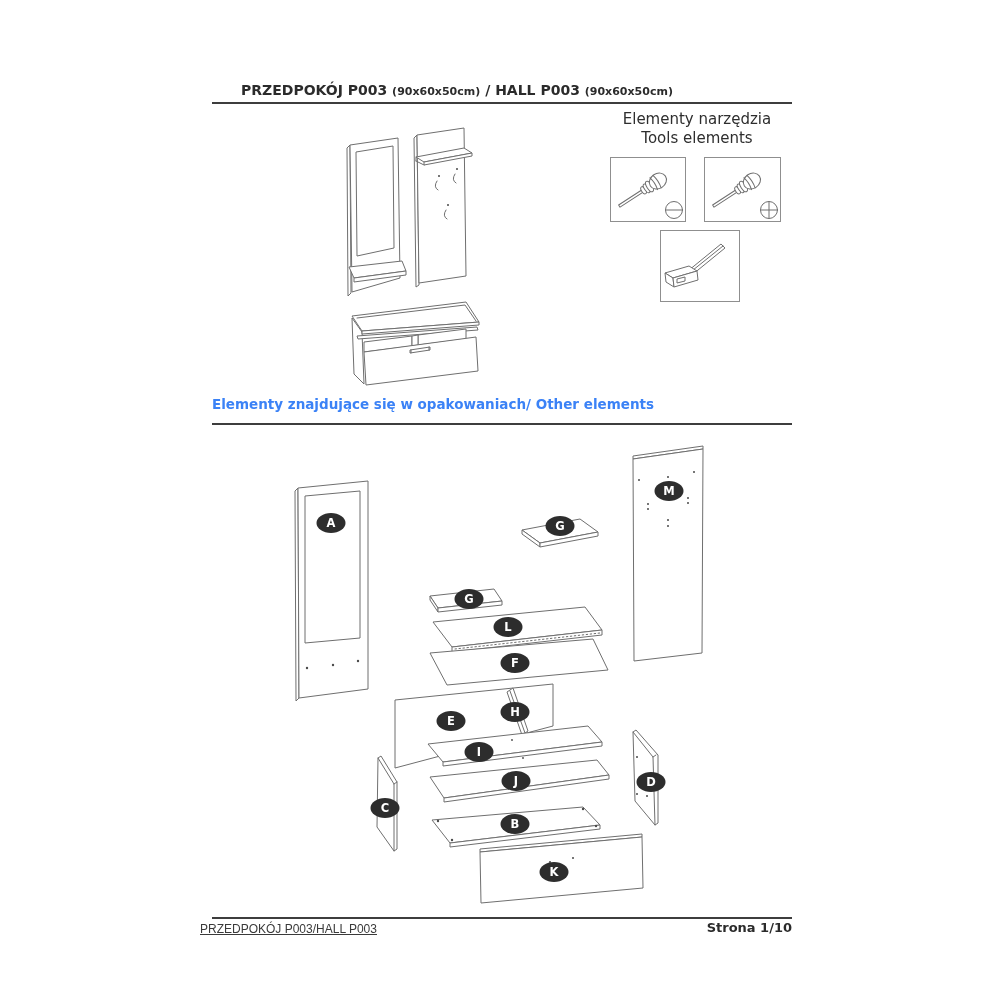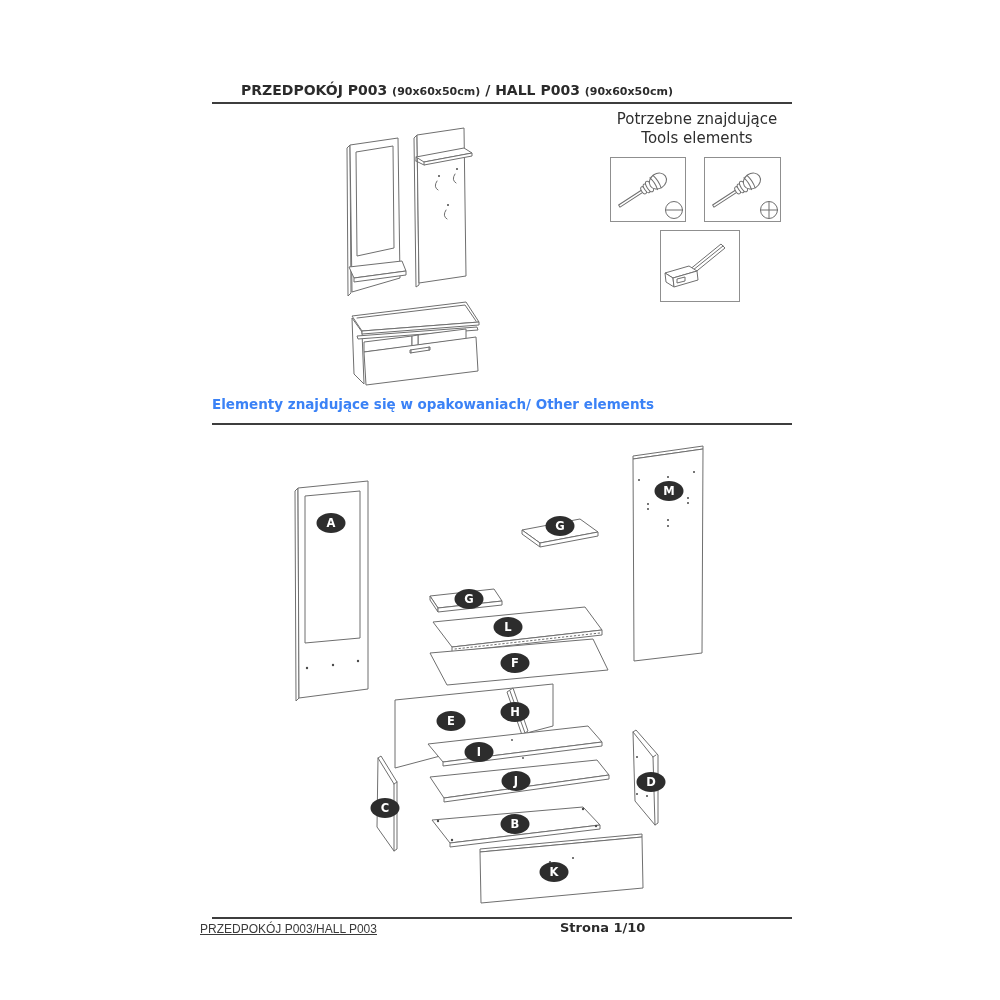--- a/index.html
+++ b/index.html
@@ -8,21 +8,21 @@
     font-family:"DejaVu Sans", sans-serif; color:#2a2a2a; overflow:hidden;
   }
   .abs { position:absolute; }
   .rule { position:absolute; left:212px; width:580px; height:2px; background:#3d3d3d; }
   .title { left:212px; top:82px; font-weight:bold; font-size:14px; color:#2b2b2b; white-space:nowrap;margin-left:29px; }
   .title .dims { font-size:11px; }
   .tools-heading { left:597px; top:110px; width:200px; text-align:center; font-size:15px; color:#2e2e2e; line-height:19px; }
   .tool-box { position:absolute; border:1px solid #8f8f8f; background:#fff; }
   .section-heading { left:212px; top:396px; font-weight:bold; font-size:13.5px; color:#3b82f6; white-space:nowrap; }
   .footer-left { left:200px; top:922px; font-size:12px; font-family:"Liberation Sans", sans-serif; color:#3a3a3a;text-decoration:underline; }
-  .footer-right { left:560px; top:920px; width:200px; font-weight:bold; font-size:13px; color:#2b2b2b; }
+  .footer-right { left:592px; top:920px; width:200px; text-align:right; font-weight:bold; font-size:13px; color:#2b2b2b; }
   svg { display:block; }
   .ln { fill:#ffffff; stroke:#6f6f6f; stroke-width:1; stroke-linejoin:round; }
   .st { fill:none; stroke:#6f6f6f; stroke-width:1; stroke-linecap:round; }
   .dot { fill:#4a4a4a; stroke:none; }
   .oval { fill:#2d2d2d; stroke:none; }
   .oval-txt { fill:#ffffff; font-family:"DejaVu Sans", sans-serif; font-size:11.5px; font-weight:bold; text-anchor:middle; }
 </style>
 </head>
 <body>
 
@@ -31,21 +31,21 @@
   <div class="abs title">
     <span>PRZEDPOKÓJ P003</span>
     <span class="dims">(90x60x50cm)</span>
     <span>/</span>
     <span>HALL P003</span>
     <span class="dims">(90x60x50cm)</span>
   </div>
   <div class="rule" style="top:102px;"></div>
 
   <div class="abs tools-heading">
-    <div>Potrzebne znajdujące</div>
+    <div>Elementy narzędzia</div>
     <div>Tools elements</div>
   </div>
 
   <div class="tool-box" style="left:610px; top:157px; width:74px; height:63px;">
     <svg width="74" height="63" viewBox="0 0 74 63">
       <g transform="translate(10,47) rotate(-33)">
         <rect class="ln" x="-2" y="-1.3" width="28" height="2.6"></rect>
         <ellipse class="ln" cx="27" cy="0" rx="2.2" ry="4"></ellipse>
         <ellipse class="ln" cx="30.5" cy="0" rx="2.2" ry="5"></ellipse>
         <ellipse class="ln" cx="34" cy="0" rx="2.6" ry="6"></ellipse>

